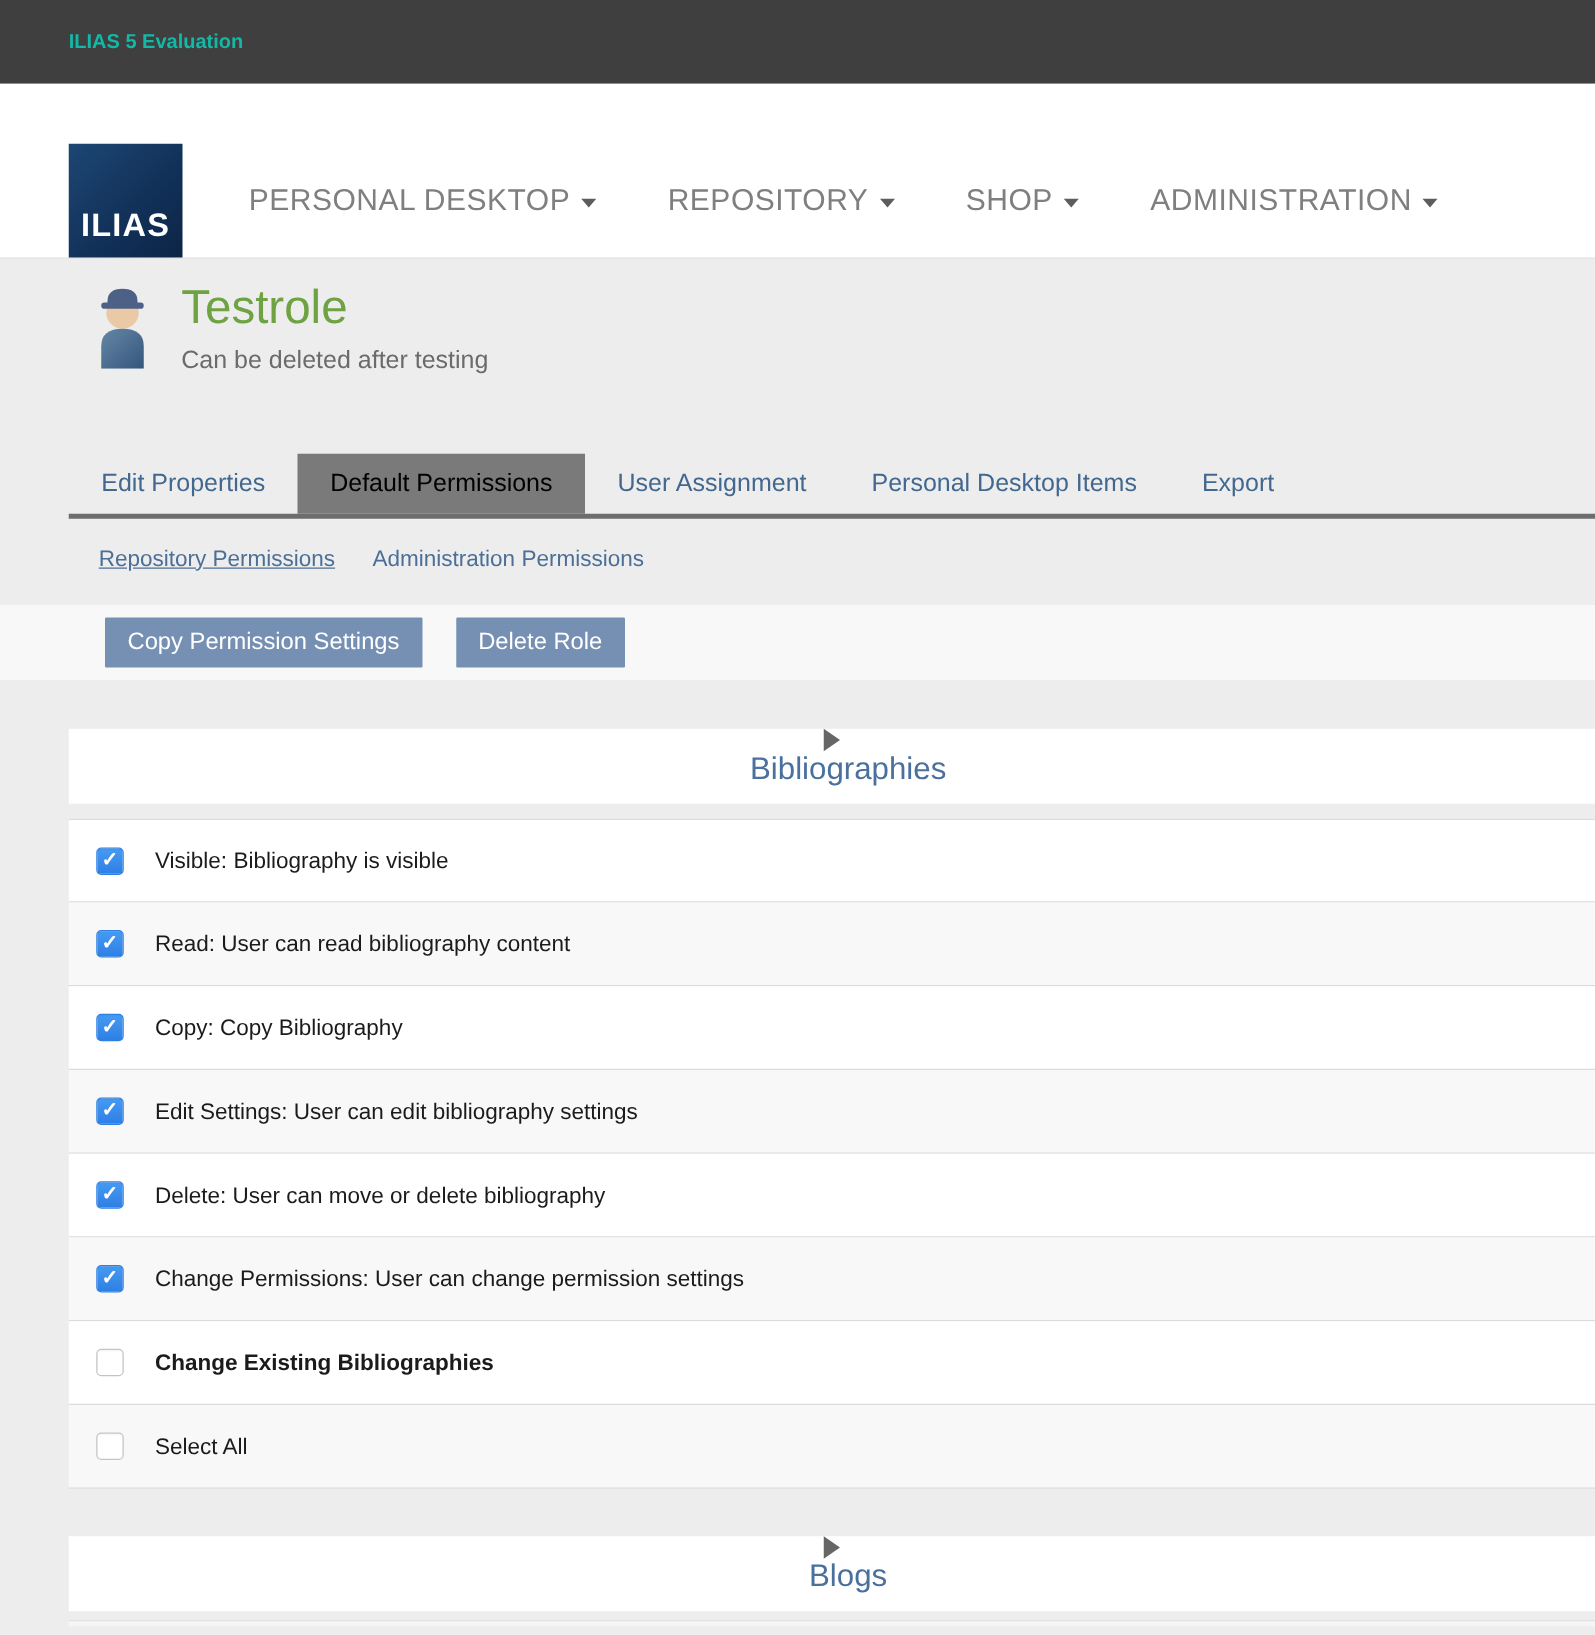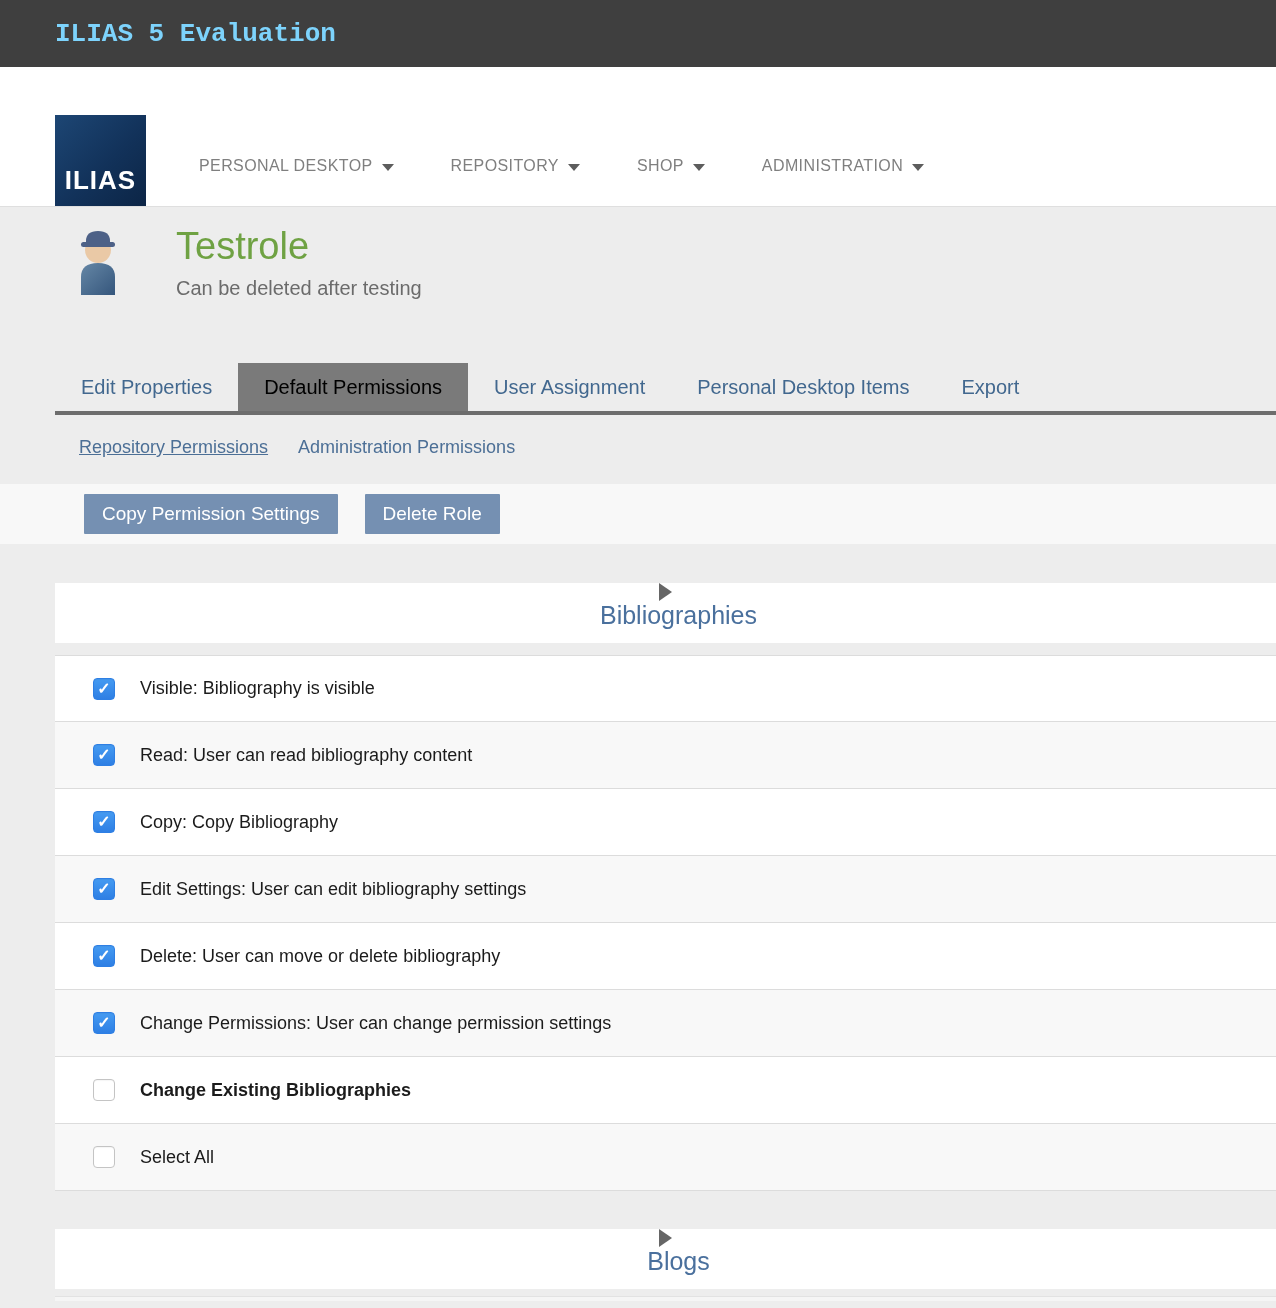--- a/index.html
+++ b/index.html
@@ -10,46 +10,46 @@
     color:#1b1b1b;
     width:1276px; height:1308px;
     overflow:hidden;
   }
 
   
   .topbar {
     height:67px; background:#3f3f3f; display:flex; align-items:center;
     padding-left:55px;
   }
-  .topbar-title { color:#7dd3fc; font-size:26px; font-weight:bold;font-family:Liberation Mono, monospace; }
+  .topbar-title { color:#14b8a6; font-size:16px; font-weight:bold; }
 
   
   .header-band {
     height:140px; background:#ffffff; display:flex; align-items:flex-end;
     padding-left:55px; border-bottom:1px solid #dfdfdf;
   }
   .logo {
     width:91px; height:91px; 
     background:linear-gradient(135deg,#1d4674 0%,#12325a 55%,#0c2546 100%);
     display:flex; align-items:flex-end; justify-content:center;
     padding-bottom:10px;
   }
   .logo-text { color:#fff; font-weight:bold; font-size:26px; letter-spacing:1px; }
   .main-nav { display:flex; margin-left:53px; margin-bottom:31px; gap:57px; }
   .nav-item {
-    font-size:16px; color:#7f7f7f; letter-spacing:0.4px; cursor:pointer;
+    font-size:24px; color:#7f7f7f; letter-spacing:0.4px; cursor:pointer;
     display:flex; align-items:center; gap:9px; white-space:nowrap;
   }
   .caret {
     width:0; height:0; border-left:6px solid transparent; border-right:6px solid transparent;
     border-top:7px solid #5d5d5d; display:inline-block; margin-top:3px;
   }
 
   
-  .role-header { padding:18px 0 0 96px; height:156px; position:relative; }
+  .role-header { padding:18px 0 0 65px; height:156px; position:relative; }
   .role-icon { position:absolute; left:78px; top:22px; }
   .role-title {
     margin-left:80px; font-size:38px; color:#6fa243; font-weight:normal; line-height:1.15;
   }
   .role-subtitle { margin-left:80px; font-size:20px; color:#6b6b6b; margin-top:8px; }
 
   
   .tabbar {
     margin-left:55px; display:flex; align-items:flex-end;
     border-bottom:4px solid #6d6d6d; height:52px;
@@ -80,21 +80,21 @@
   }
   .tri-right {
     width:0; height:0; border-top:9px solid transparent; border-bottom:9px solid transparent;
     border-left:13px solid #666666; display:inline-block; margin-right:26px;
   }
   .section-title { font-size:25px; color:#4a709d; }
   .gap12 { height:12px; }
 
   .perm-list { margin-left:55px; }
   .perm-row {
-    height:67px; display:flex; align-items:center; padding-left:38px;
+    height:67px; display:flex; align-items:center; padding-left:22px;
     background:#ffffff; border-bottom:1px solid #dcdcdc;
   }
   .perm-row:nth-child(even) { background:#f8f8f8; }
   .perm-row:first-child { border-top:1px solid #dcdcdc; }
   .row-label { font-size:18px; color:#1b1b1b; margin-left:25px; }
   .row-label.bold { font-weight:bold; }
 
   .cb {
     width:22px; height:22px; border-radius:4px; background:#ffffff;
     border:1px solid #c4c4c4; display:inline-flex; align-items:center; justify-content:center;

